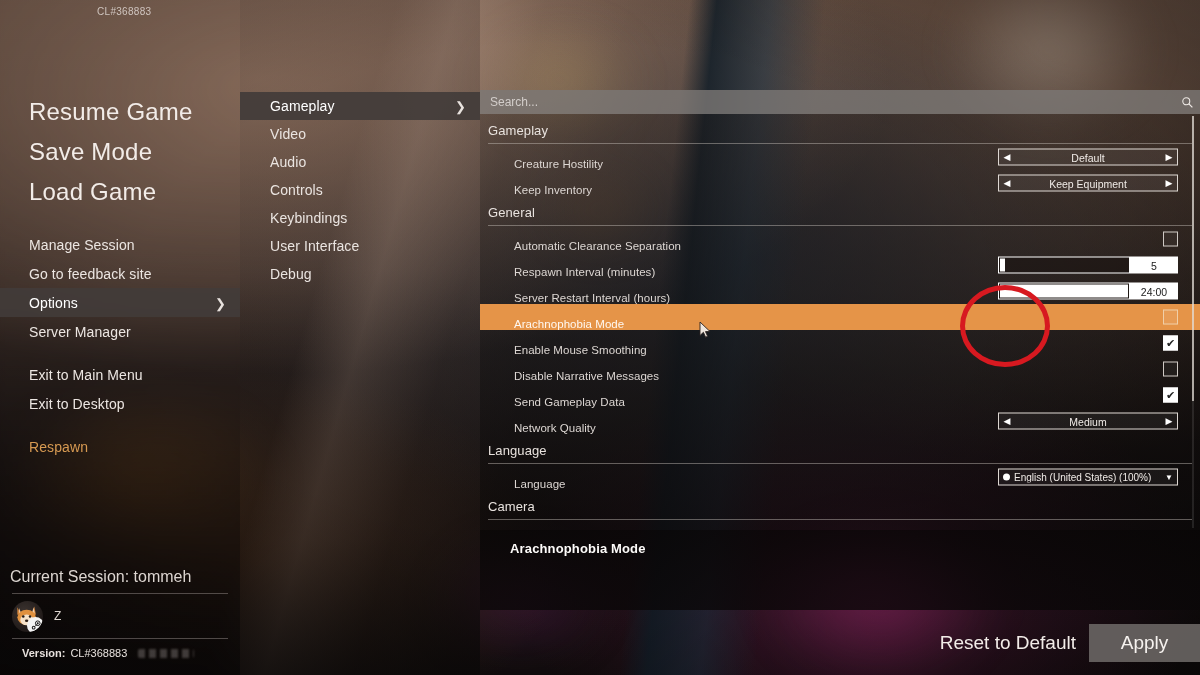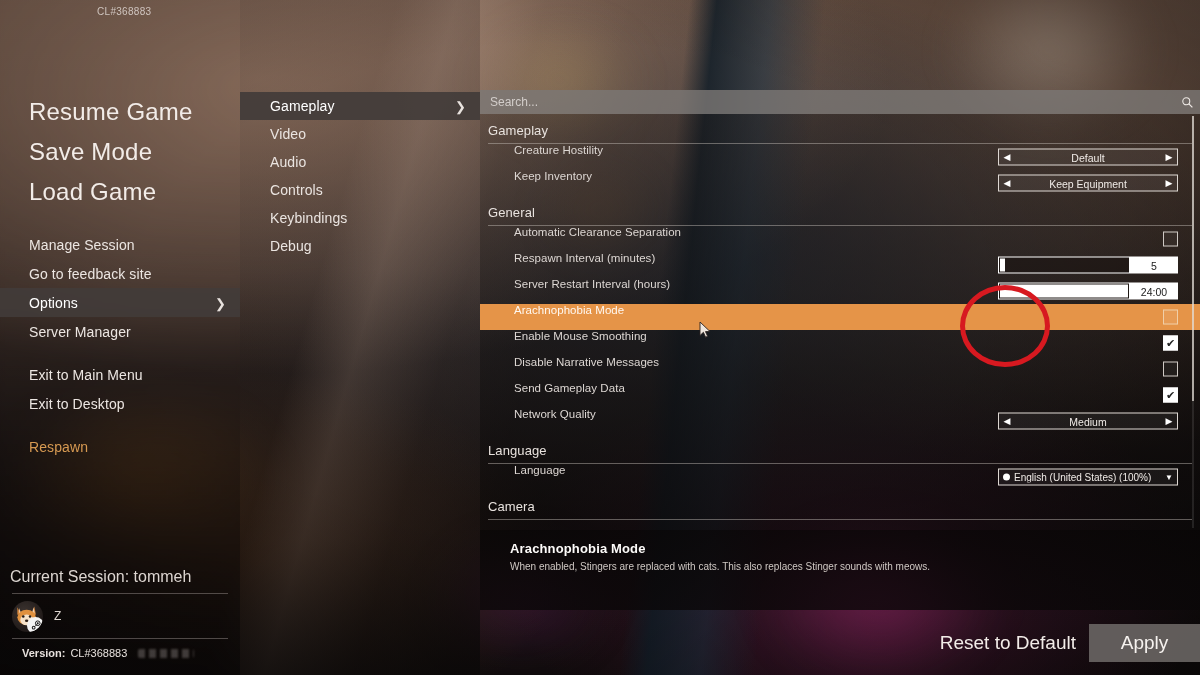--- a/index.html
+++ b/index.html
@@ -95,21 +95,21 @@
     font-family:"Liberation Sans",sans-serif;font-size:12px;color:#e9e4e1;}
   .search-input::placeholder{color:#d2cdca;}
   .search-ico{width:26px;display:flex;align-items:center;justify-content:center;}
 
   .scroll-area{position:absolute;left:0;top:114px;width:720px;height:416px;overflow:hidden;
     background:linear-gradient(180deg, rgba(26,20,18,.34) 0%, rgba(18,14,13,.50) 50%, rgba(10,8,8,.72) 100%);}
   .sec-head{padding:9px 0 0 8px;}
   .sec-head .t{font-size:13px;color:#e8e2de;letter-spacing:.1px;}
   .sec-head .rule{height:1px;background:rgba(200,192,186,.45);margin:5px 8px 0 0;}
 
-  .row{height:26px;display:flex;align-items:flex-start;position:relative;}
+  .row{height:26px;display:flex;align-items:flex-end;position:relative;}
   .row .lbl{font-size:11.5px;color:#ddd7d3;padding-left:34px;letter-spacing:.05px;}
   .row.hl{background:#e59448;}
   .row.hl .lbl{color:#fff8f1;}
   .ctl{position:absolute;right:22px;top:50%;transform:translateY(-50%);display:flex;align-items:center;}
 
   .chk{width:15px;height:15px;box-sizing:border-box;border:1px solid #cfc9c4;background:rgba(255,255,255,.04);
     display:flex;align-items:center;justify-content:center;}
   .chk.on{background:#ffffff;border-color:#ffffff;}
   .chk .tick{font-size:11px;color:#222;line-height:1;margin-top:-1px;}
   .chk.ghost{border-color:#f0cfa8;background:rgba(255,255,255,.08);}
@@ -258,20 +258,23 @@
       <div class="cat">
         <span>Audio</span>
       </div>
       <div class="cat">
         <span>Controls</span>
       </div>
       <div class="cat">
         <span>Keybindings</span>
       </div>
       <div class="cat">
+        <span>User Interface</span>
+      </div>
+      <div class="cat">
         <span>Debug</span>
       </div>
     </div>
   </div>
 
   <div class="settings">
 
     <div class="search-bar">
       <input class="search-input" type="text" placeholder="Search..." style="">
       <span class="search-ico">
@@ -412,21 +415,20 @@
       </div>
     </div>
 
     <div class="vscroll">
       <div class="thumb"></div>
     </div>
   </div>
 
   <div class="desc">
     <div class="title">Arachnophobia Mode</div>
-    <div class="body">When enabled, Stingers are replaced with cats. This also replaces Stinger sounds with meows.</div>
   </div>
 
   <div class="footer">
     <button class="btn-reset">Reset to Default</button>
     <button class="btn-apply">Apply</button>
   </div>
 
   <div class="annot"></div>
   <svg class="cursor" viewBox="0 0 13 18">
     <path d="M1 1 L1 14.5 L4.4 11.3 L6.6 16.2 L8.6 15.3 L6.5 10.6 L11 10.5 Z" fill="#efe6dd" stroke="#2a2220" stroke-width="0.9" stroke-linejoin="round"></path>

